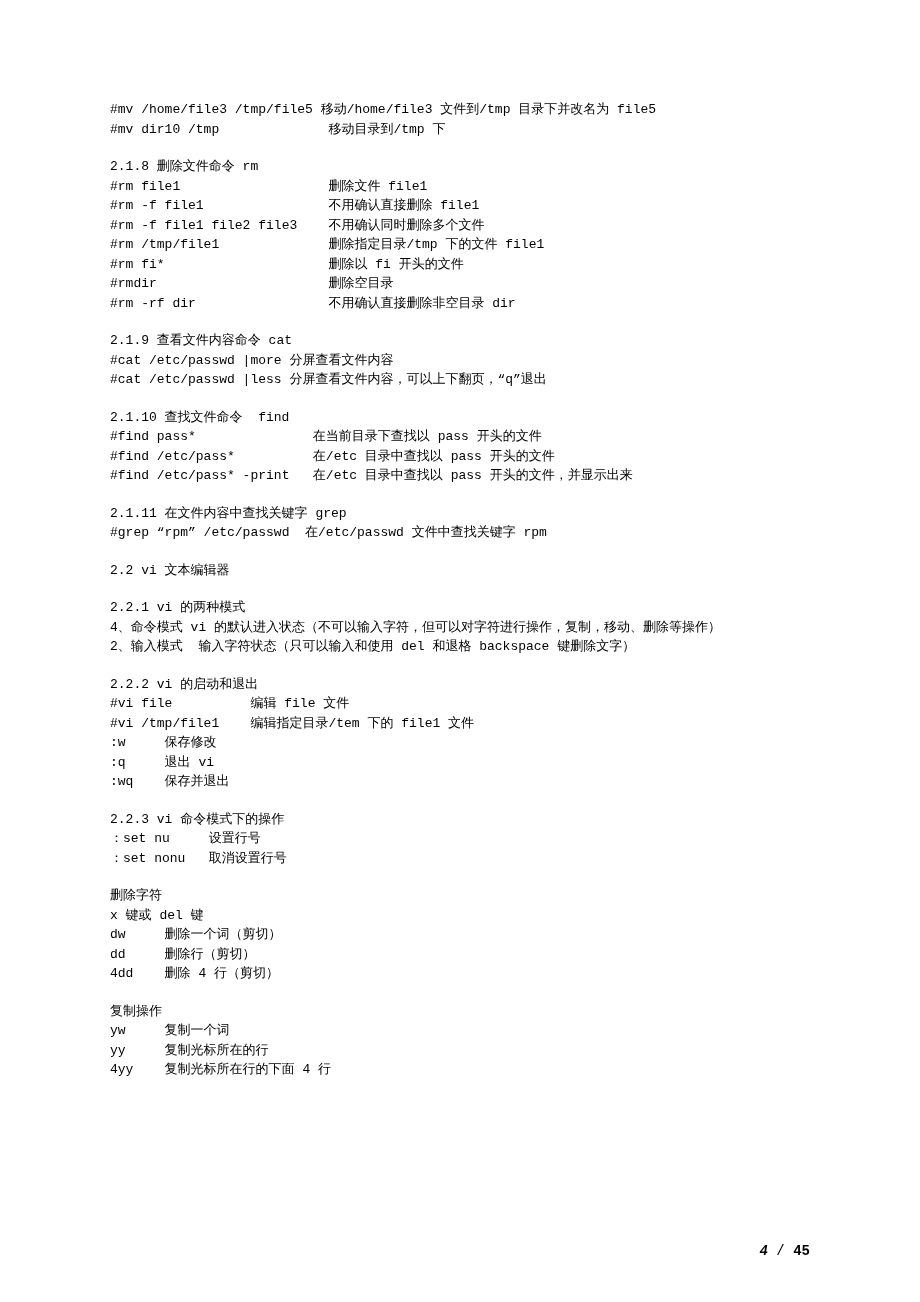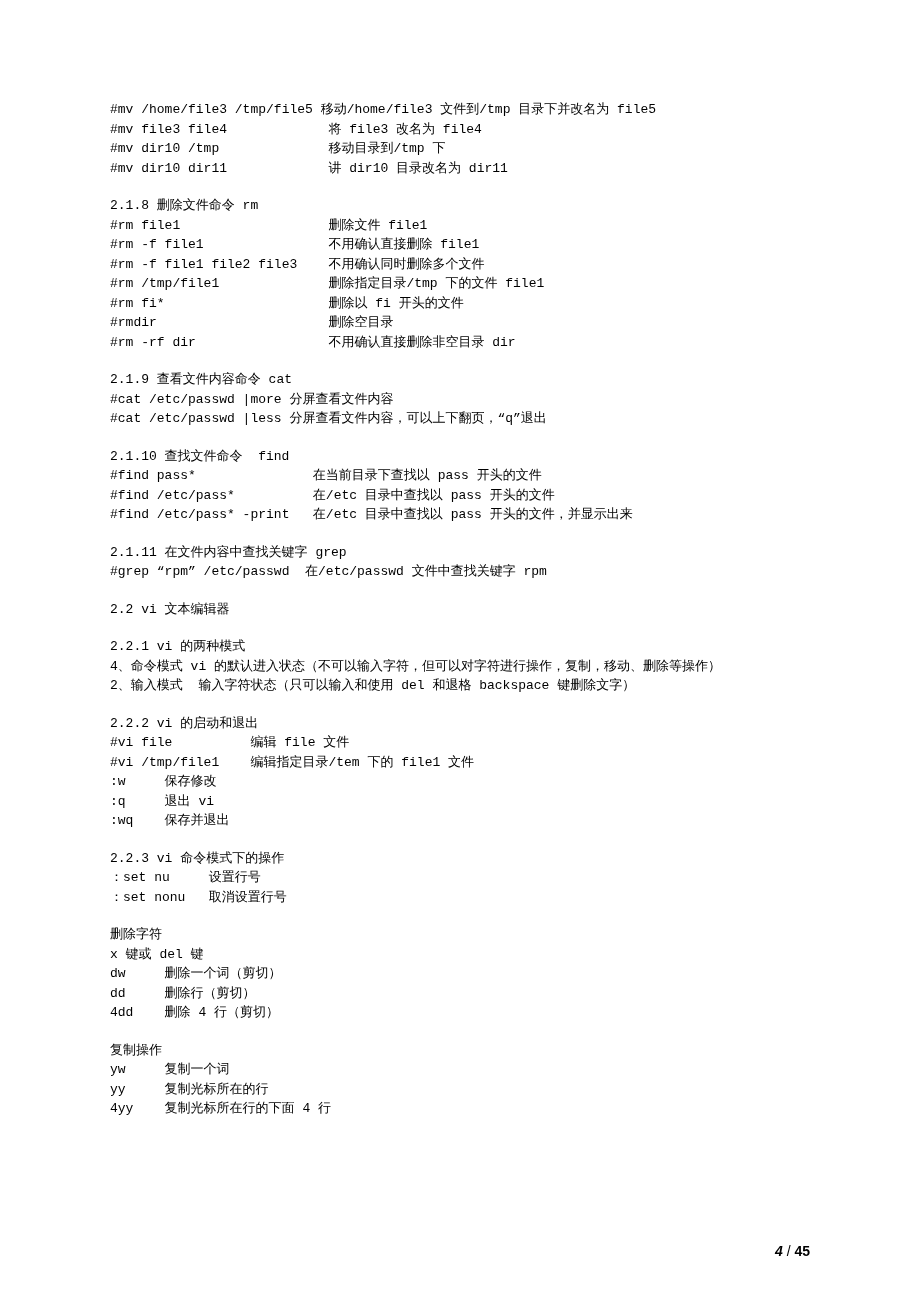--- a/index.html
+++ b/index.html
@@ -22,40 +22,38 @@
       white-space: pre;
       font-family: "SimSun", "宋体", "Courier New", monospace;
     }
     .blank {
       height: 18px;
     }
     .page-number {
       position: absolute;
       bottom: 40px;
       right: 110px;
-      font-family: Liberation Sans, sans-serif;
+      font-family: Liberation Mono, monospace;
       font-size: 14px;
     }
     .page-number .cur {
       font-weight: bold;
       font-style: italic;
     }
     .page-number .total {
       font-weight: bold;
     }
   </style>
 </head>
 <body>
 
 <div class="page">
   <div id="content">
       <div class="line">#mv /home/file3 /tmp/file5 移动/home/file3 文件到/tmp 目录下并改名为 file5</div>
-      <div class="line">#mv file3 file4             将 file3 改名为 file4</div>
       <div class="line">#mv dir10 /tmp              移动目录到/tmp 下</div>
-      <div class="line">#mv dir10 dir11             讲 dir10 目录改名为 dir11</div>
       <div class="blank"></div>
       <div class="line">2.1.8 删除文件命令 rm</div>
       <div class="line">#rm file1                   删除文件 file1</div>
       <div class="line">#rm -f file1                不用确认直接删除 file1</div>
       <div class="line">#rm -f file1 file2 file3    不用确认同时删除多个文件</div>
       <div class="line">#rm /tmp/file1              删除指定目录/tmp 下的文件 file1</div>
       <div class="line">#rm fi*                     删除以 fi 开头的文件</div>
       <div class="line">#rmdir                      删除空目录</div>
       <div class="line">#rm -rf dir                 不用确认直接删除非空目录 dir</div>
       <div class="blank"></div>

